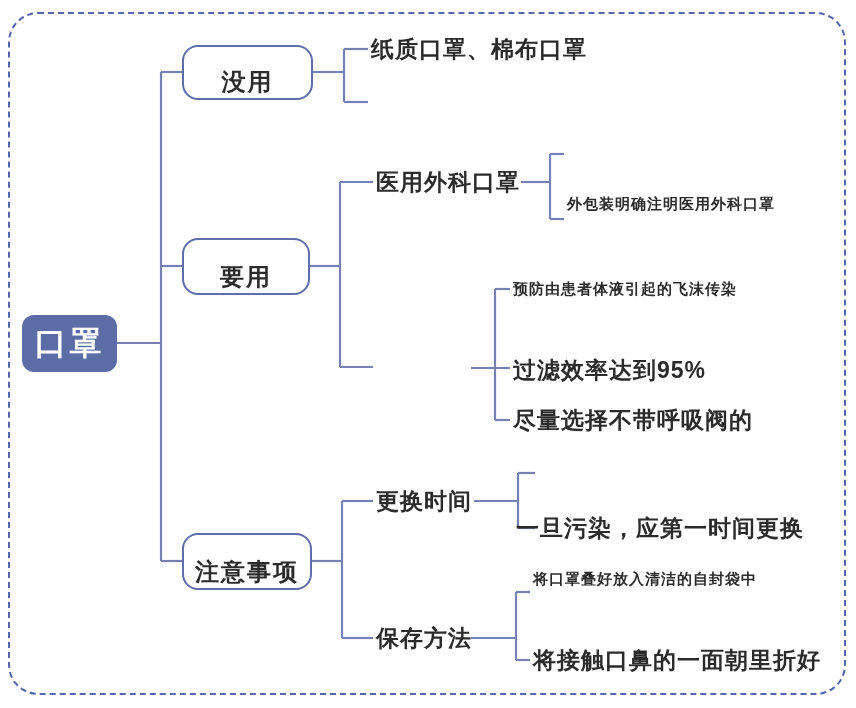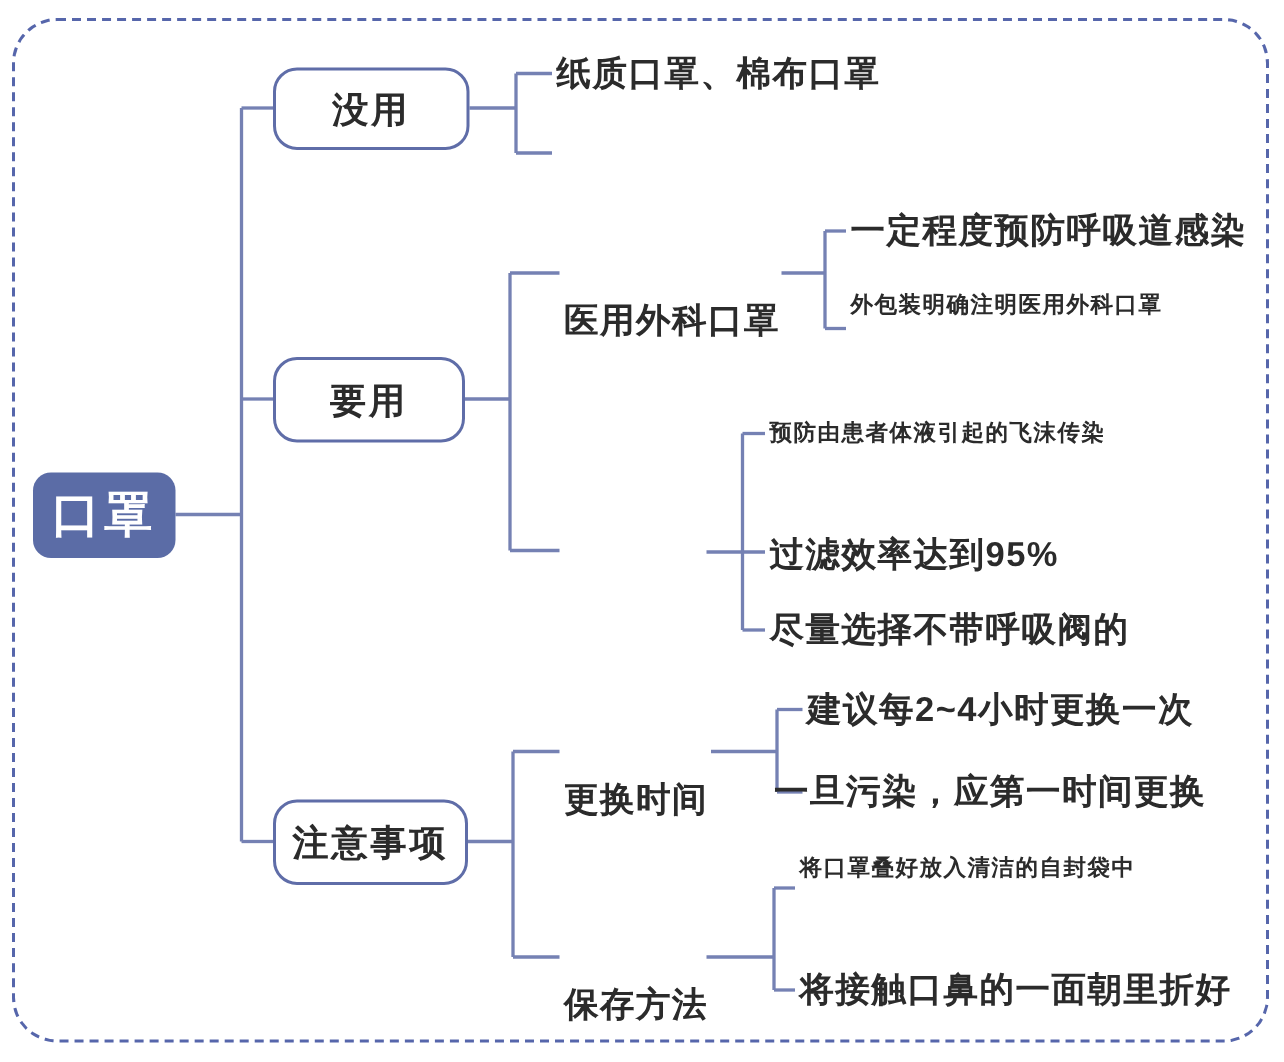--- a/index.html
+++ b/index.html
@@ -24,38 +24,38 @@
   }
   .outer-frame{
     position:absolute;left:8px;top:12px;width:838px;height:683px;
     border:2px dashed var(--outer-border);
     border-radius:30px;
   }
   #connectors{position:absolute;left:0;top:0;width:856px;height:708px;}
   #connectors path{stroke:var(--connector);stroke-width:2.2;fill:none;}
   .node-box{
     position:absolute;
-    display:flex;align-items:center;justify-content:center;
+    display:flex;align-items:flex-end;justify-content:center;
     background:var(--box-fill);
     border:2px solid var(--box-border);
     border-radius:16px;
     font-size:24px;font-weight:700;letter-spacing:2px;
   }
   .root-box{
     position:absolute;left:22px;top:315px;width:95px;height:57px;
     display:flex;align-items:center;justify-content:center;
     background:var(--root-fill);color:var(--root-text);
     border-radius:12px;
     font-size:32px;font-weight:700;letter-spacing:3px;
   }
   .mid-label{
     position:absolute;
     white-space:nowrap;
     transform:translateY(-50%);
-    font-size:23px;font-weight:700;letter-spacing:1px;margin-top:32px;
+    font-size:23px;font-weight:700;letter-spacing:1px;
   }
   .leaf{
     position:absolute;
     white-space:nowrap;
     transform:translateY(-50%);
     font-size:23px;font-weight:700;letter-spacing:1px;
   }
   .leaf-wrap{
     position:absolute;
     font-size:15px;font-weight:700;letter-spacing:1px;
@@ -126,28 +126,26 @@
     <span>要用</span>
   </div>
 
   <div class="node-box" style="left:182px;top:533px;width:130px;height:57px;">
     <span>注意事项</span>
   </div>
 
   <div class="leaf" style="left:371px;top:49px;">纸质口罩、棉布口罩</div>
 
   <div class="mid-label" style="left:376px;top:182px;">医用外科口罩</div>
-  <div class="leaf" style="left:567px;top:154px;">一定程度预防呼吸道感染</div>
   <div class="leaf-wrap" style="left:567px;top:189px;width:256px;">外包装明确注明医用外科口罩</div>
 
   <div class="leaf-wrap" style="left:513px;top:274px;width:300px;">预防由患者体液引起的飞沫传染</div>
   <div class="leaf" style="left:513px;top:370px;">过滤效率达到95%</div>
   <div class="leaf" style="left:513px;top:420px;">尽量选择不带呼吸阀的</div>
 
   <div class="mid-label" style="left:376px;top:501px;">更换时间</div>
-  <div class="leaf" style="left:538px;top:473px;">建议每2~4小时更换一次</div>
   <div class="leaf" style="left:516px;top:528px;">一旦污染，应第一时间更换</div>
 
   <div class="mid-label" style="left:376px;top:638px;">保存方法</div>
   <div class="leaf-wrap" style="left:533px;top:564px;width:300px;">将口罩叠好放入清洁的自封袋中</div>
   <div class="leaf" style="left:533px;top:660px;">将接触口鼻的一面朝里折好</div>
 
 </div>
 
 </body></html>

